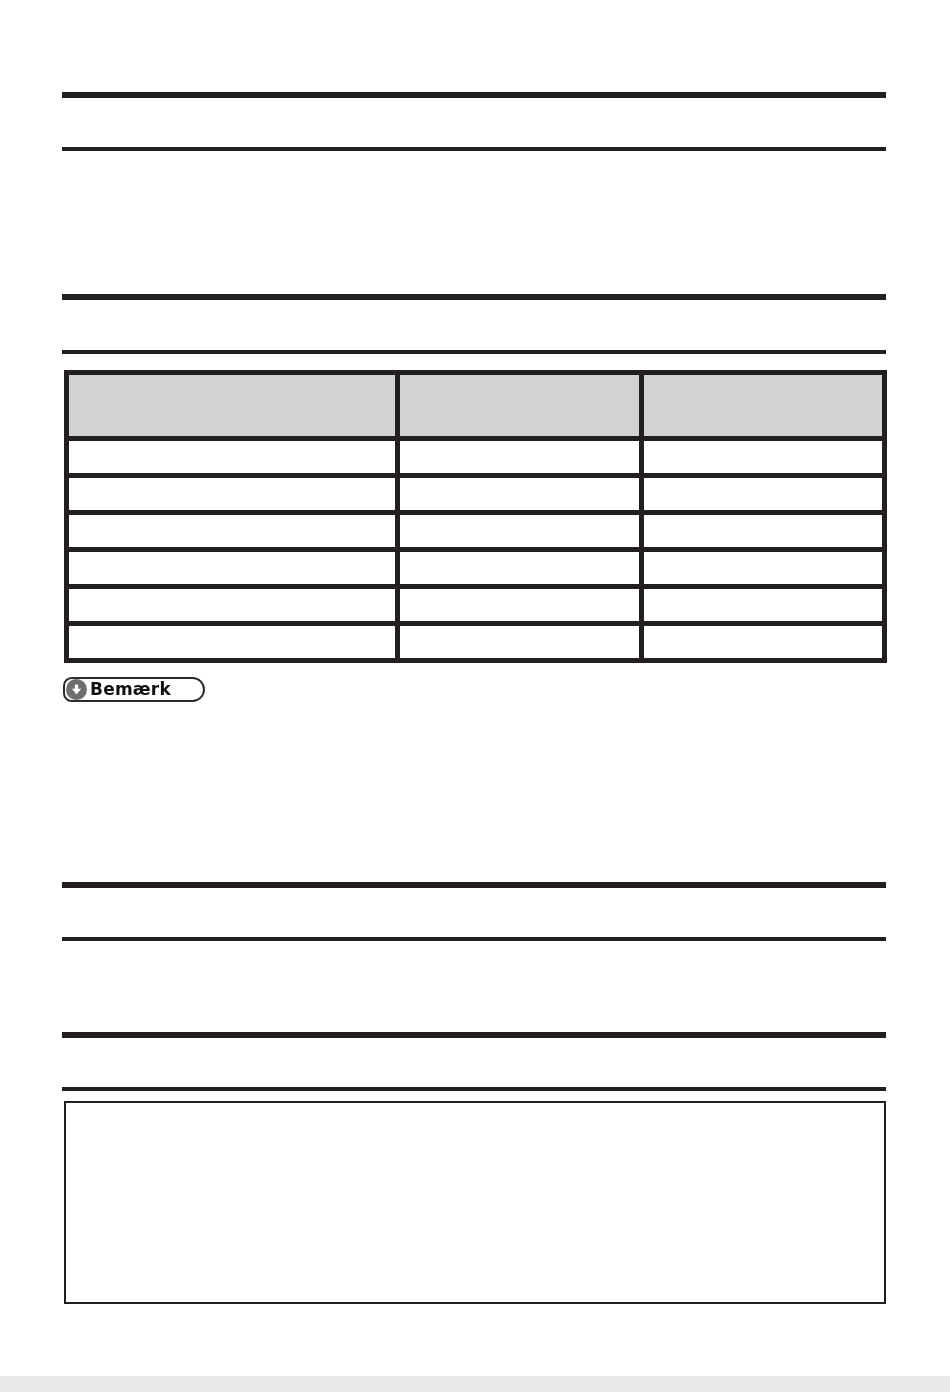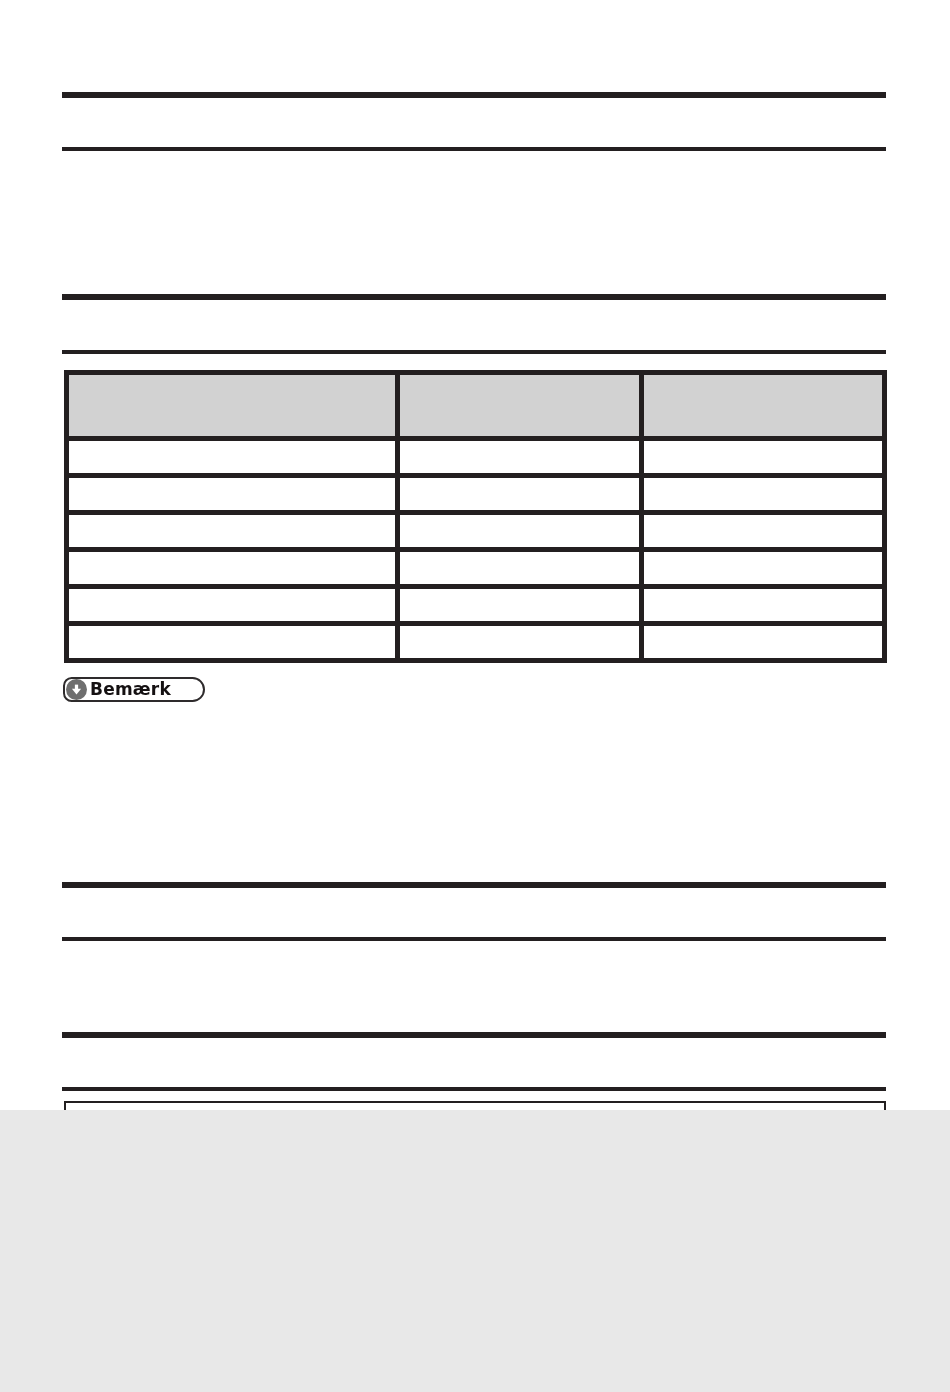--- a/index.html
+++ b/index.html
@@ -1,21 +1,21 @@
 <!DOCTYPE html>
 <html><head>
 <meta charset="utf-8">
 <style>
   * { margin: 0; padding: 0; box-sizing: border-box; }
   html, body { background: #e8e8e8; font-family: "DejaVu Sans", sans-serif; }
 
   .page {
     position: relative;
     width: 950px;
-    height: 1110px;
+    height: 1376px;
     background: #ffffff;
     margin: 0 auto;
     overflow: hidden;
   }
 
   
   .rule {
     position: absolute;
     left: 62px;
     width: 824px;

